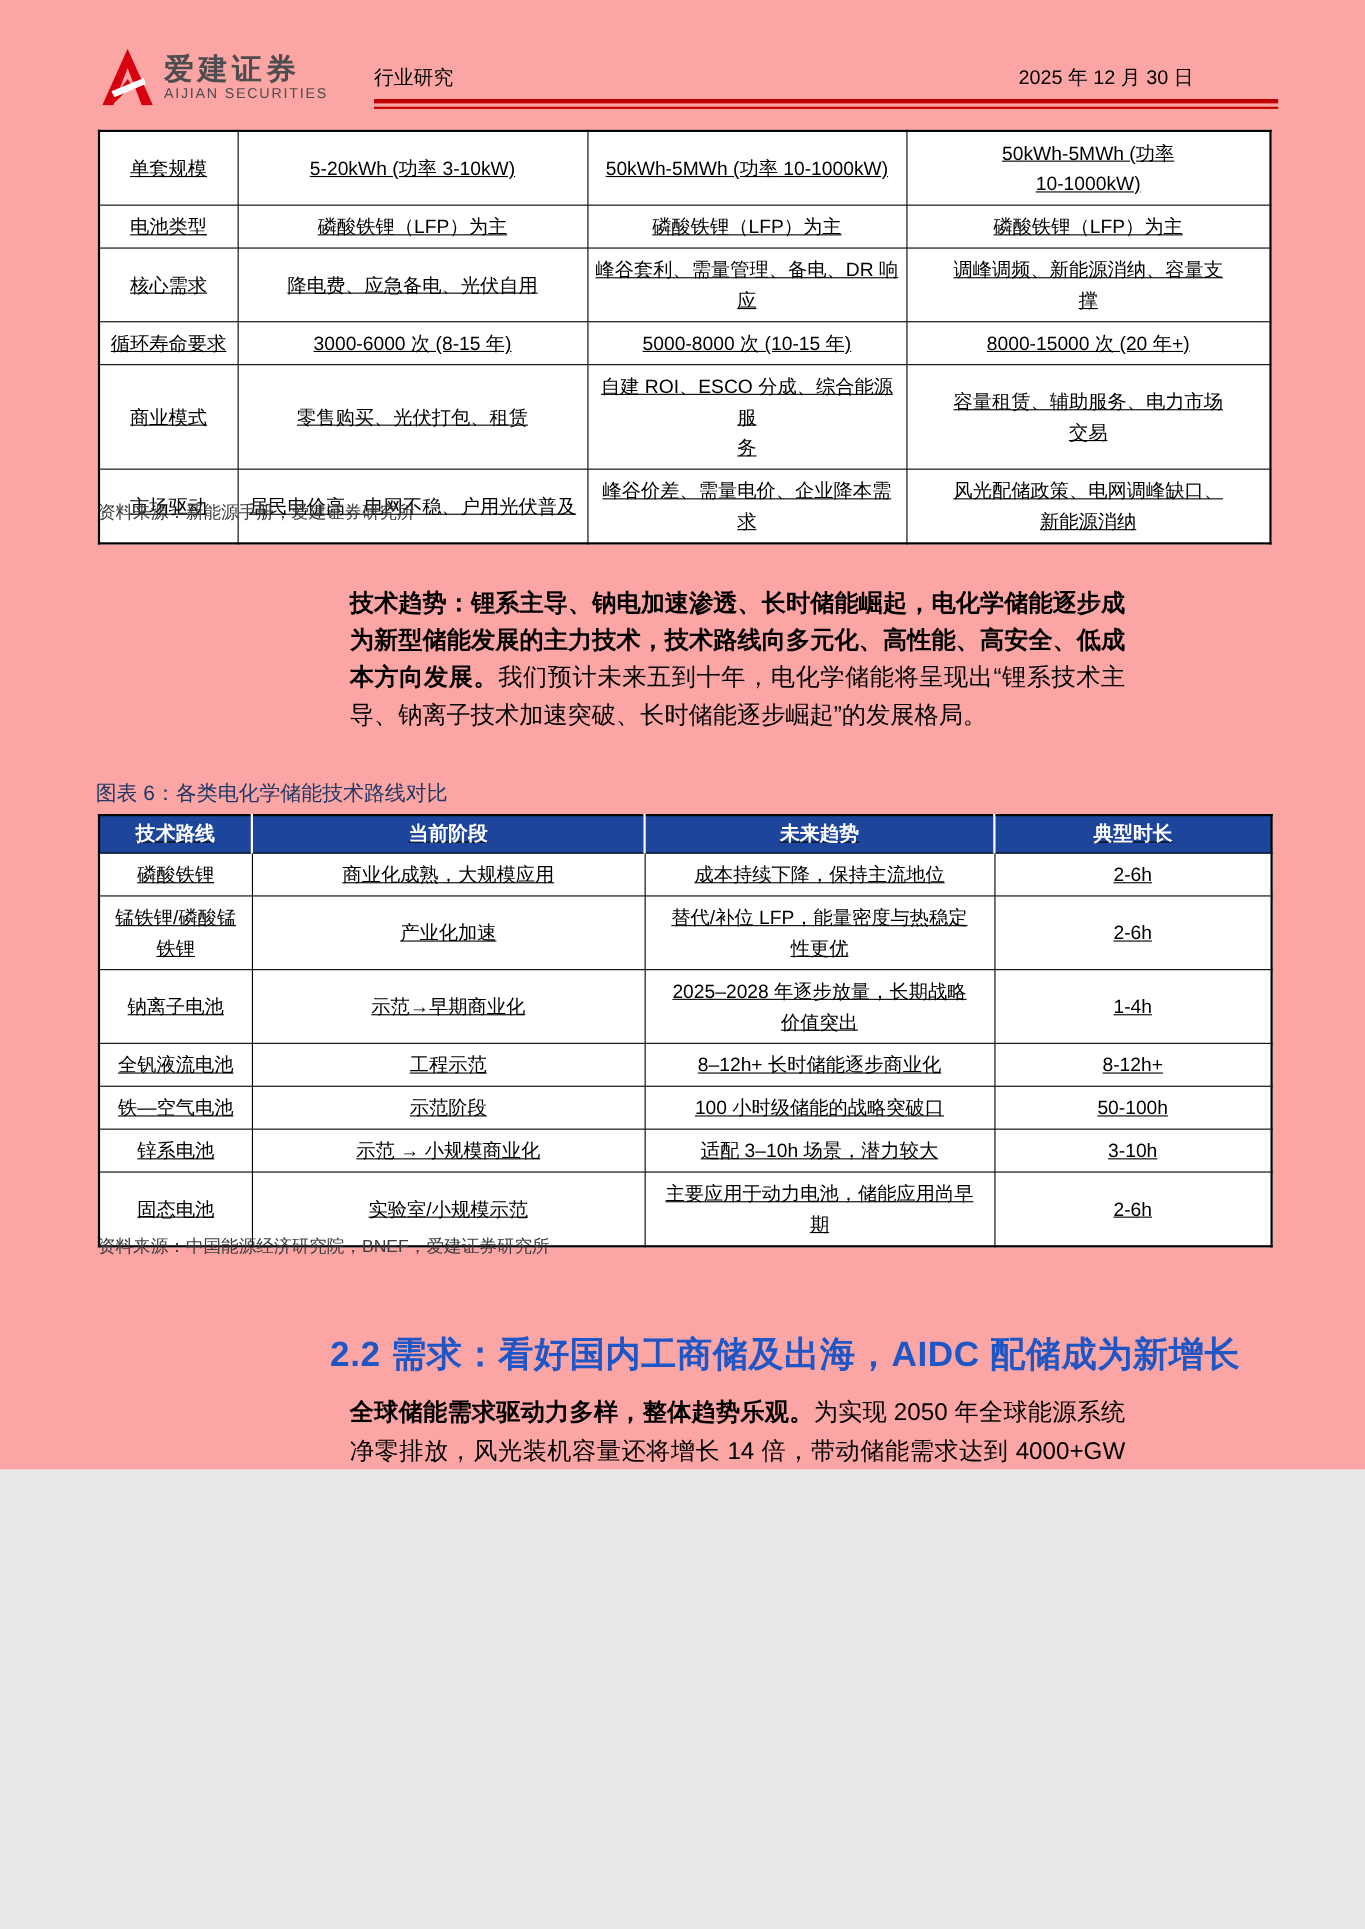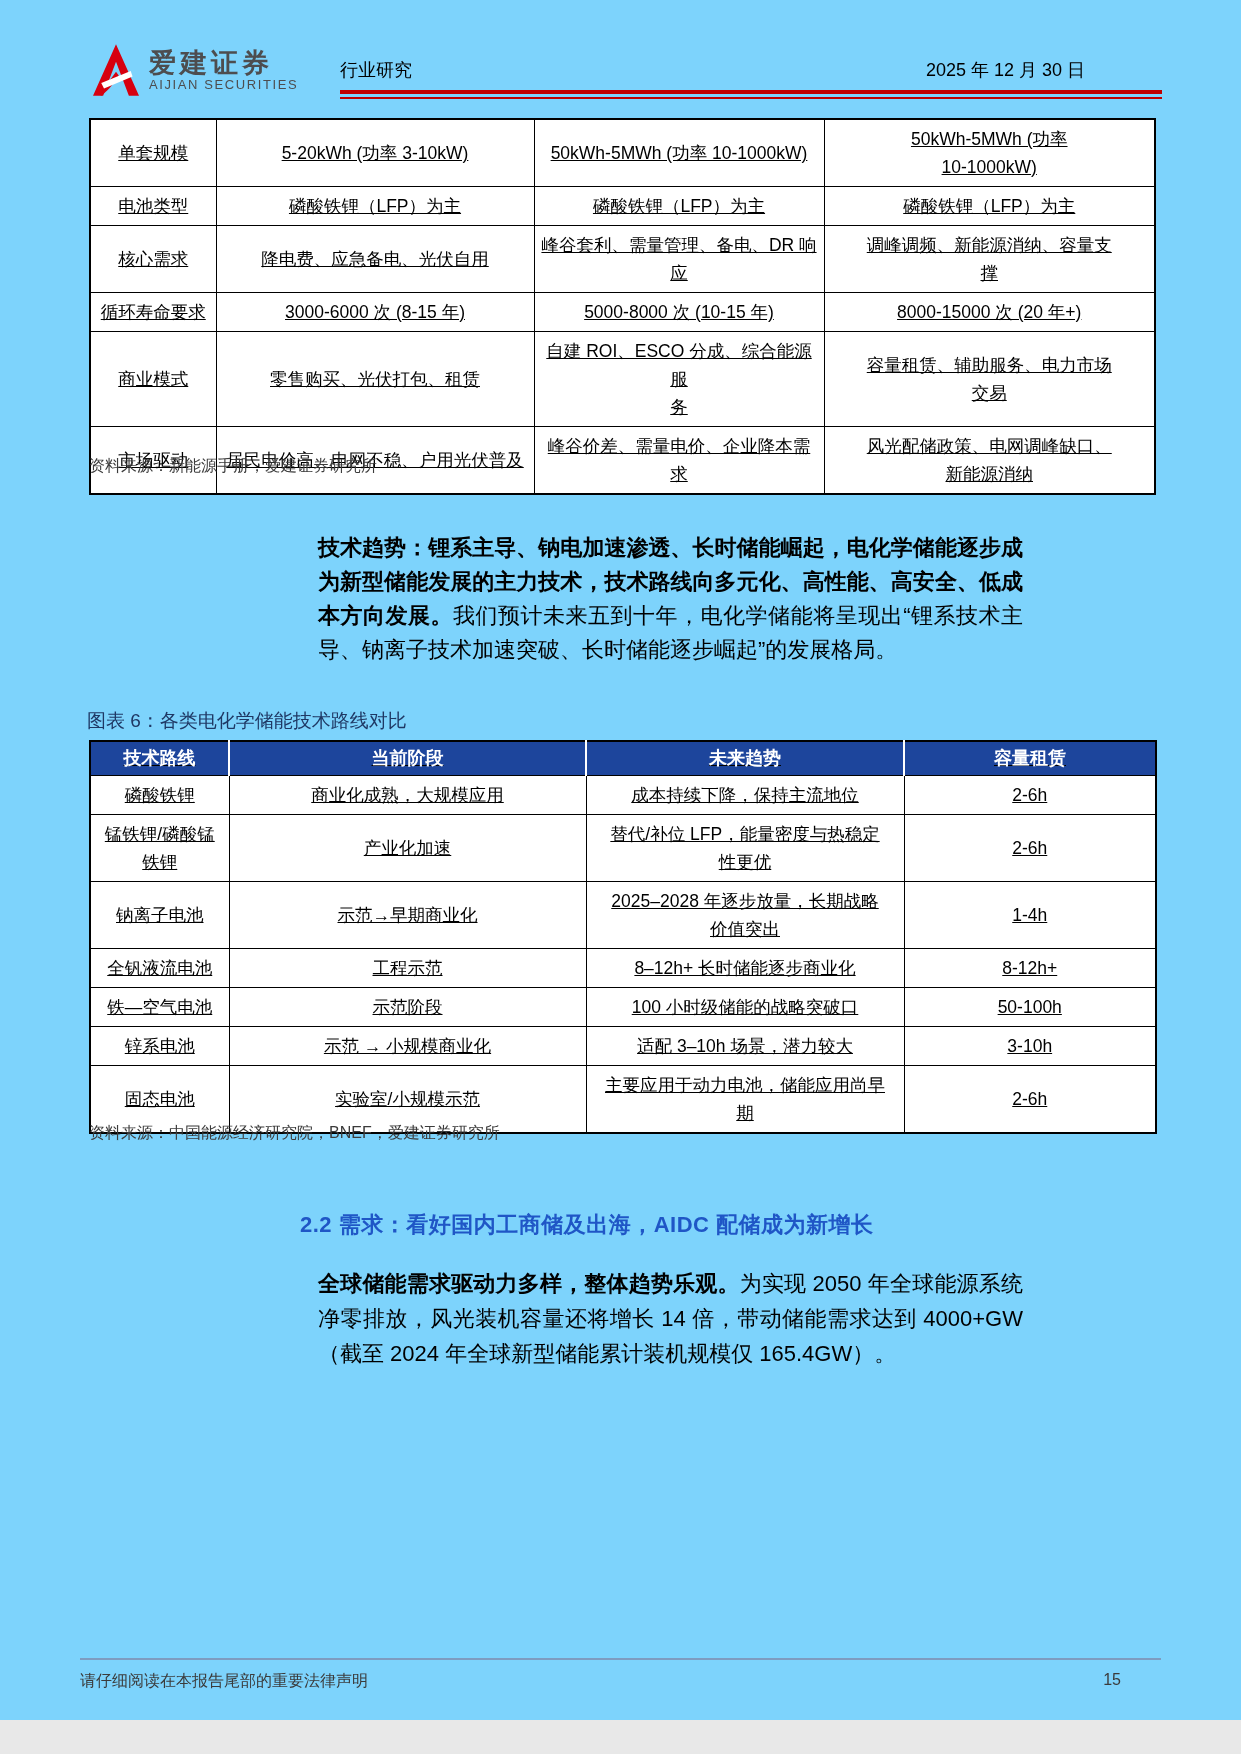--- a/index.html
+++ b/index.html
@@ -1,17 +1,17 @@
 <!DOCTYPE html>
 <html><head>
 <meta charset="utf-8">
 <style>
   html,body{margin:0;padding:0;background:#e8e8e8;}
   .page{
-    position:relative;width:1241px;height:1720px;margin:0 auto;background:#7dd3fc;
+    position:relative;width:1241px;height:1336px;margin:0 auto;background:#fca5a5;
     font-family:"Liberation Sans",sans-serif;color:#000;overflow:hidden;
   }
   .abs{position:absolute;}
 
   
   .logo{left:93px;top:44px;display:flex;align-items:center;gap:10px;}
   .logo-mark{width:46px;height:52px;flex:0 0 auto;}
   .logo-cn{font-size:27px;font-weight:700;color:#4d4d4f;letter-spacing:4px;line-height:30px;}
   .logo-en{font-size:13px;color:#4d4d4f;letter-spacing:1.6px;line-height:14px;}
   .doc-type{left:340px;top:58px;font-size:18px;color:#000;}
@@ -37,21 +37,21 @@
   .source-note{font-size:16px;color:#3b3b3b;}
 
   
   .para{width:705px;font-size:22px;text-align:justify;color:#000;margin:0;}
   .para .b{font-weight:700;}
   .p1{left:318px;top:531px;line-height:34px;}
   .p2{left:318px;top:1266px;line-height:35px;}
 
   .fig-title{left:87px;top:708px;font-size:19px;font-weight:400;color:#1f3864;}
 
-  .section-heading{left:300px;top:1210px;font-size:22px;font-weight:700;color:#1f56c6;letter-spacing:0.5px;}
+  .section-heading{left:300px;top:1210px;font-size:32px;font-weight:700;color:#1f56c6;letter-spacing:0.5px;}
 
   
   .footer-rule{left:80px;top:1658px;width:1081px;height:2px;background:#7e9cc0;}
   .footer-text{left:80px;top:1671px;font-size:16px;color:#3b3b3b;}
   .page-number{top:1671px;right:120px;font-size:16px;color:#3b3b3b;}
 </style>
 </head>
 <body>
 
 <div class="page">
@@ -137,21 +137,21 @@
         <col style="width:139px">
         <col style="width:357px">
         <col style="width:318px">
         <col style="width:252px">
       </colgroup>
     <thead>
         <tr>
           <th>技术路线</th>
           <th>当前阶段</th>
           <th>未来趋势</th>
-          <th>容量租赁</th>
+          <th>典型时长</th>
         </tr>
       </thead>
     <tbody>
         <tr>
           <td>磷酸铁锂</td>
           <td>商业化成熟，大规模应用</td>
           <td>成本持续下降，保持主流地位</td>
           <td>2-6h</td>
         </tr>
         <tr>

